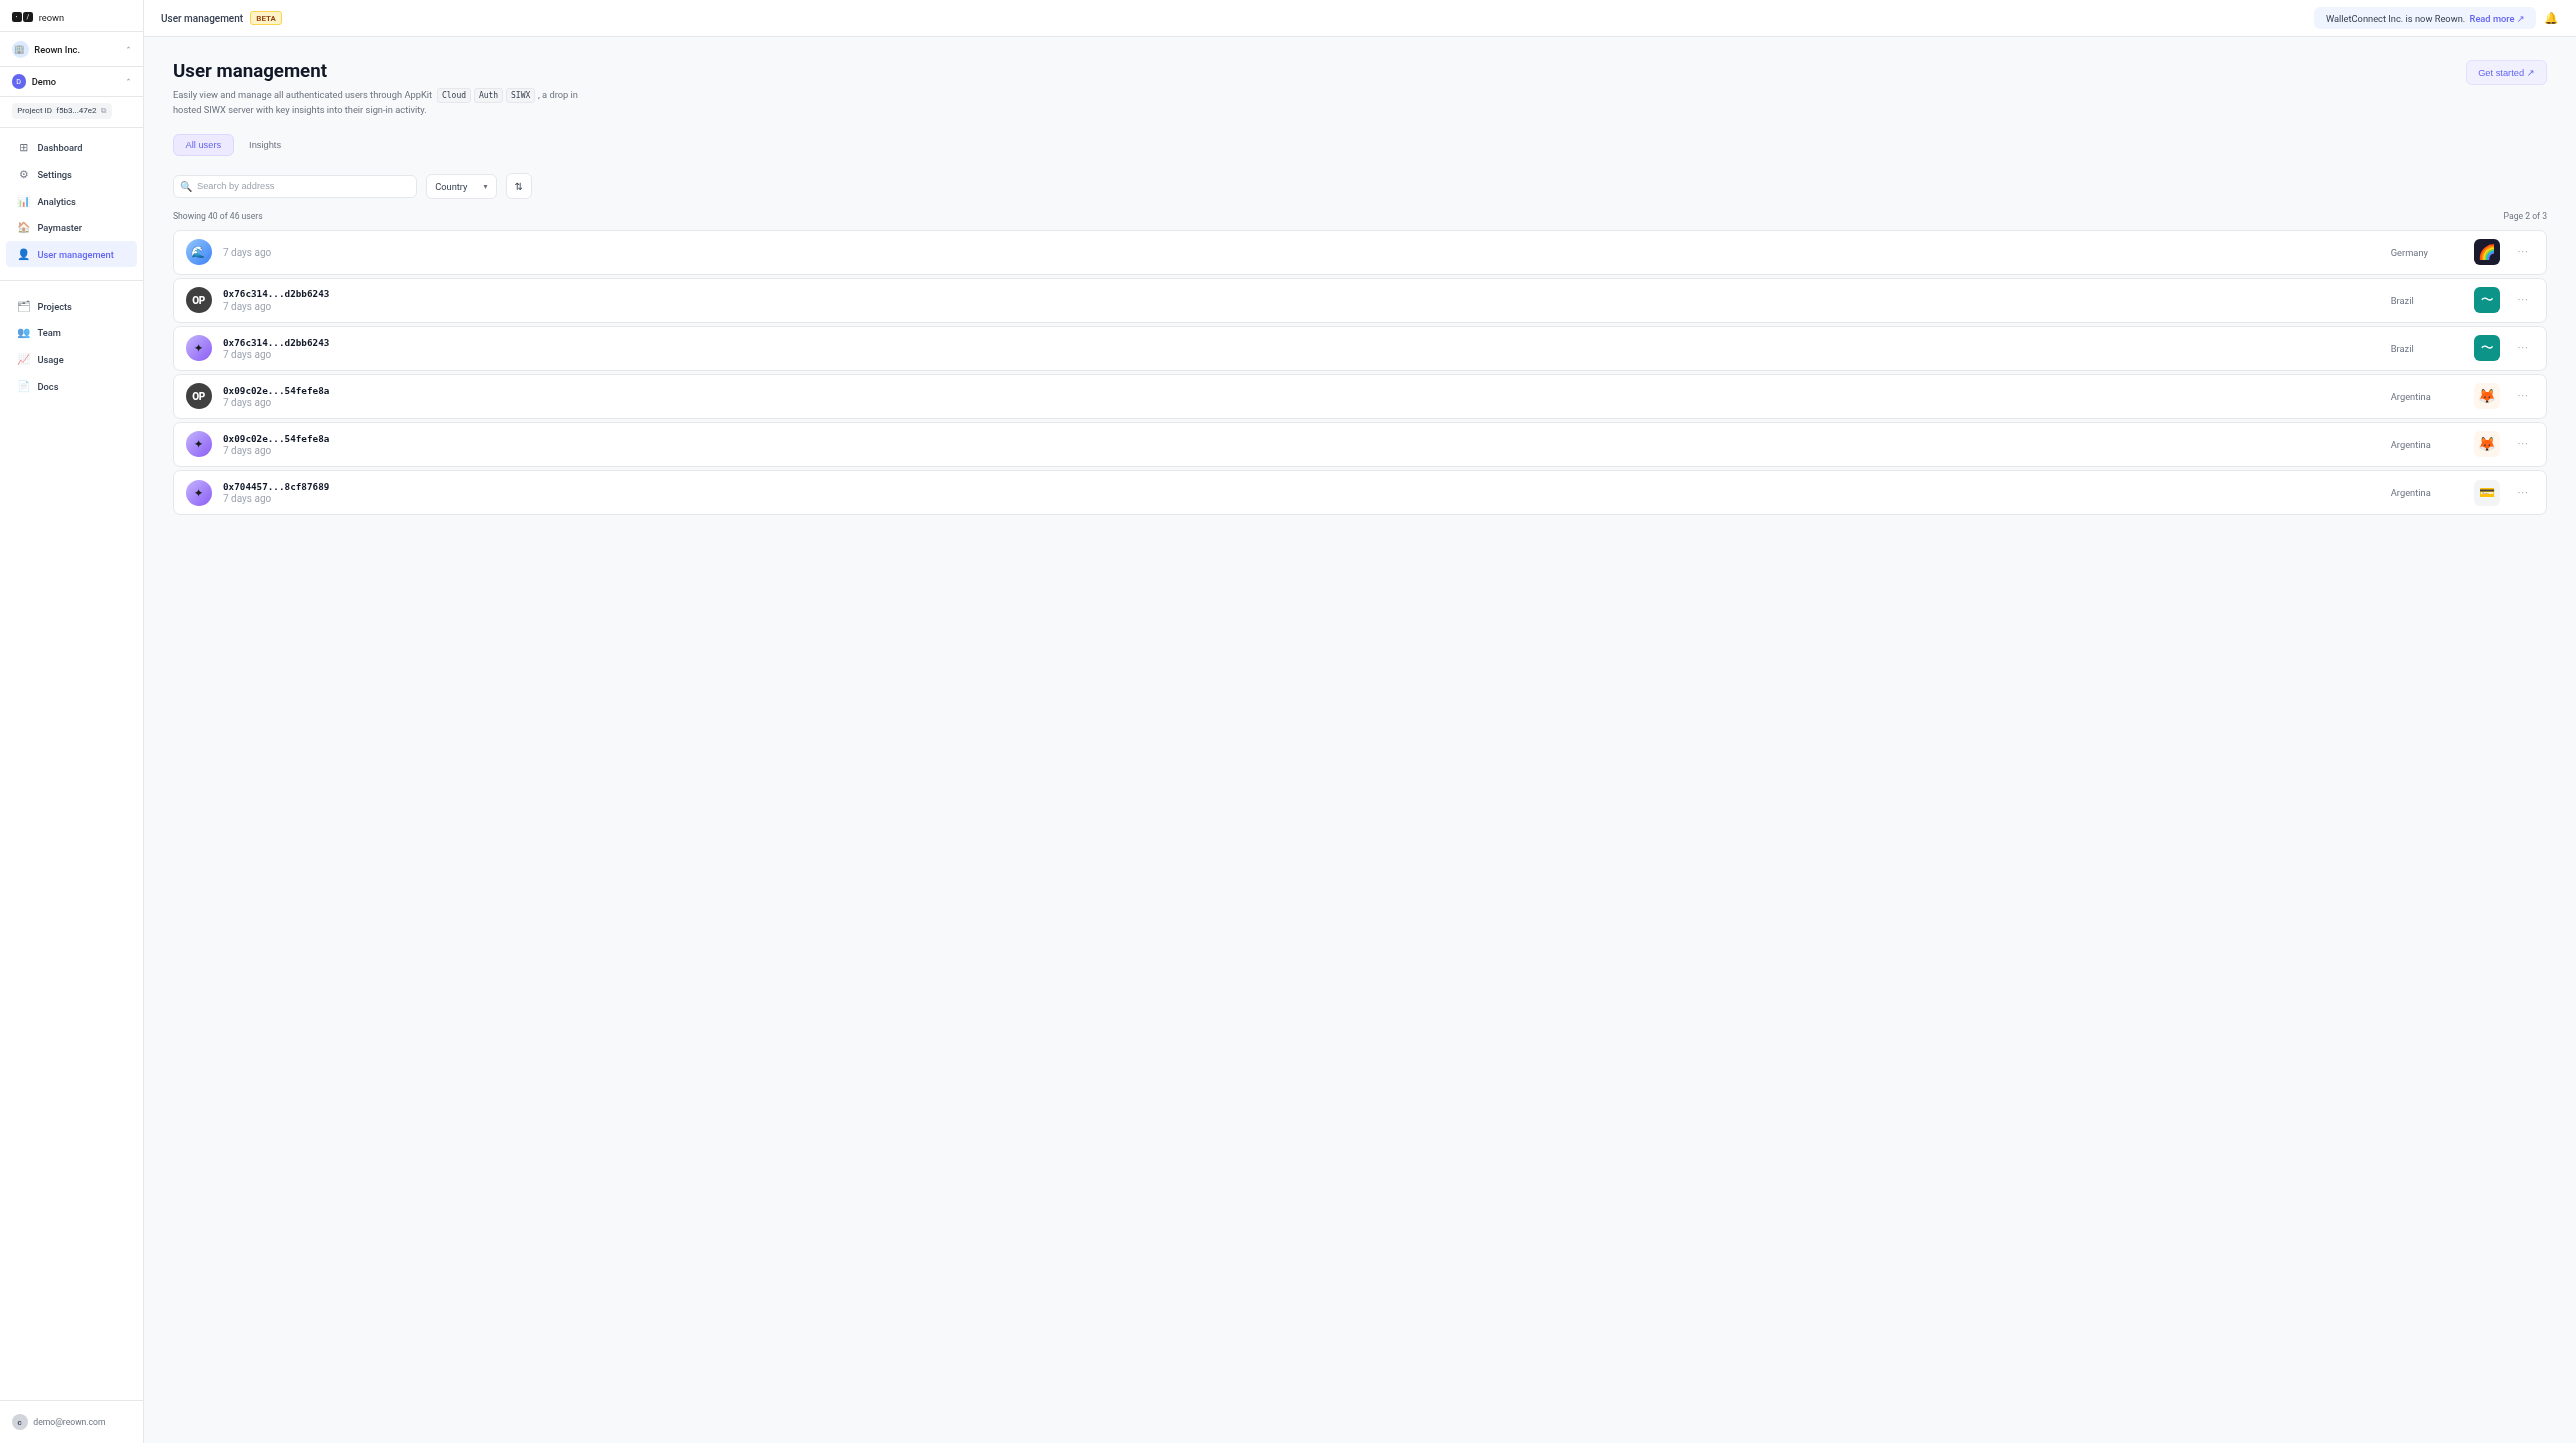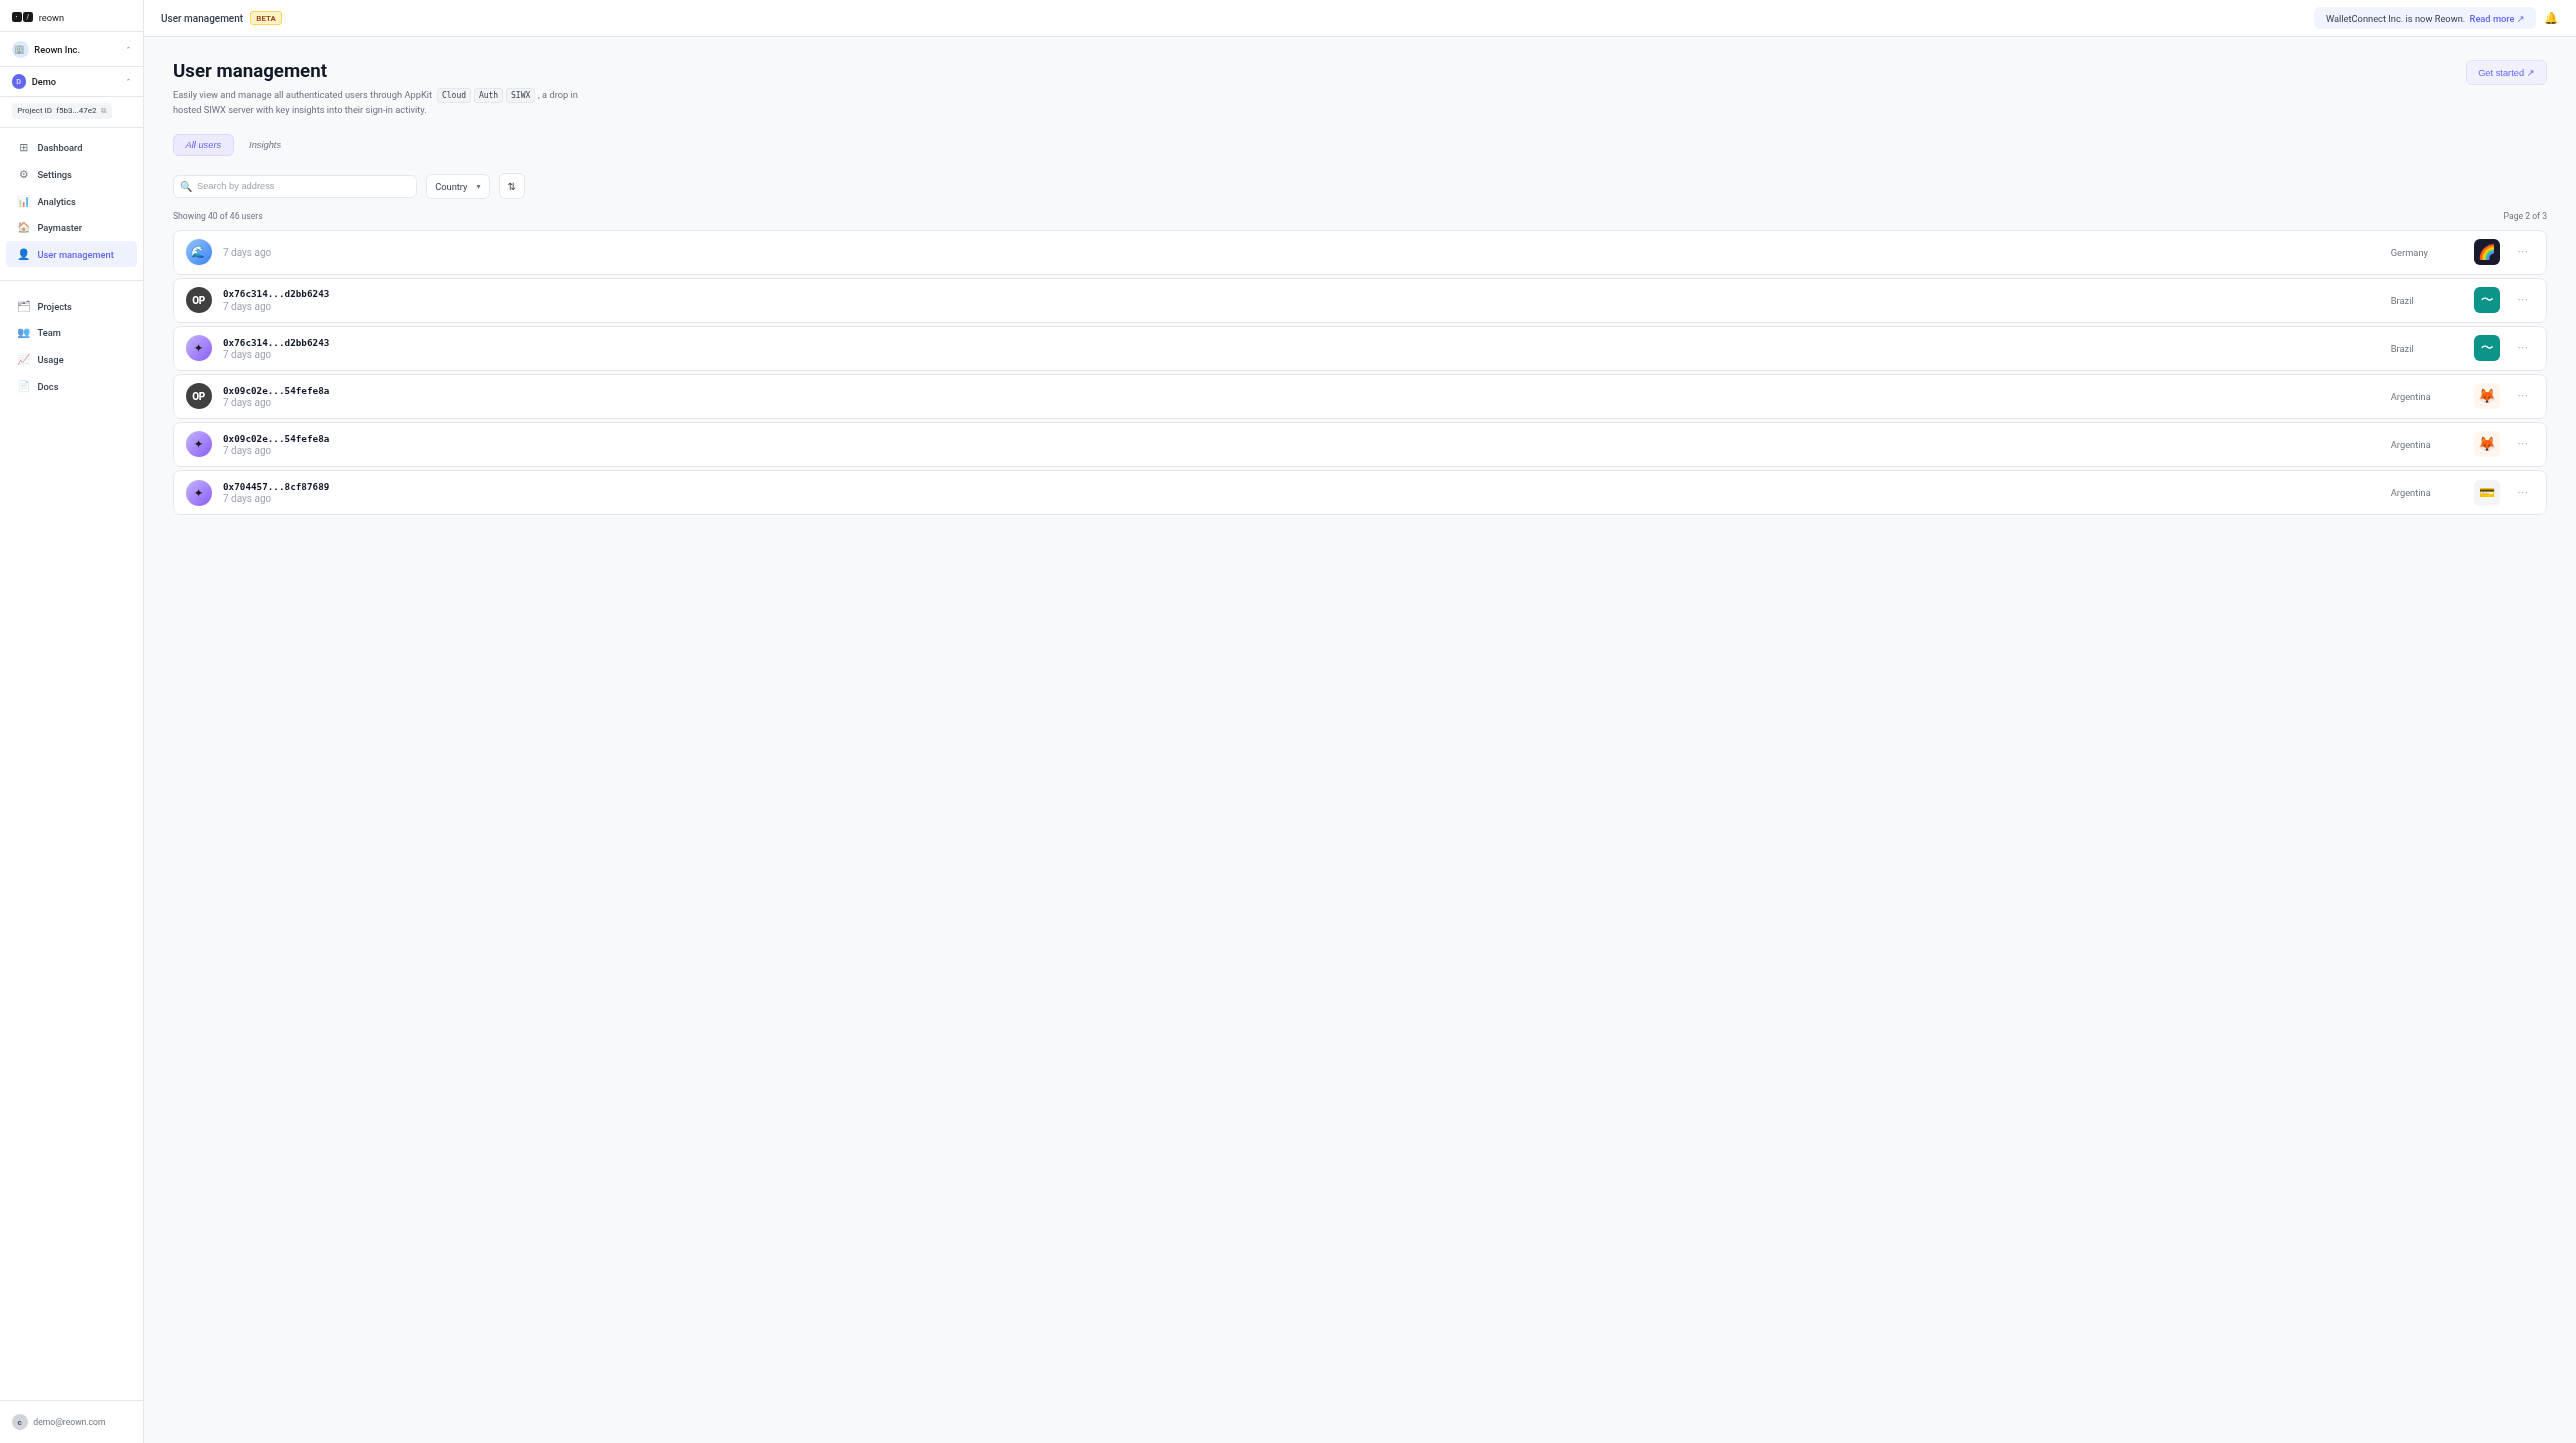--- a/index.html
+++ b/index.html
@@ -350,21 +350,20 @@
 
     .tab-btn {
       padding: 5px 11.5px;
       border-radius: 5.8px;
       font-size: 9.3px;
       font-weight: 500;
       cursor: pointer;
       border: 0.7px solid transparent;
       background: transparent;
       color: #6b7280;
-      font-style: italic;
     }
 
     .tab-btn.active {
       background: #ede9fe;
       color: #6366f1;
       border-color: #ddd6fe;
     }
 
     
     .filters-row {
@@ -400,21 +399,21 @@
       outline: none;
     }
 
     .search-input::placeholder {
       color: #9ca3af;
     }
 
     .country-dropdown {
       display: flex;
       align-items: center;
-      gap: 9px;
+      gap: 16px;
       padding: 5.8px 8.6px;
       border: 0.7px solid #e5e7eb;
       border-radius: 5.8px;
       background: #fff;
       font-size: 9.3px;
       color: #374151;
       cursor: pointer;
     }
 
     .sort-btn {

